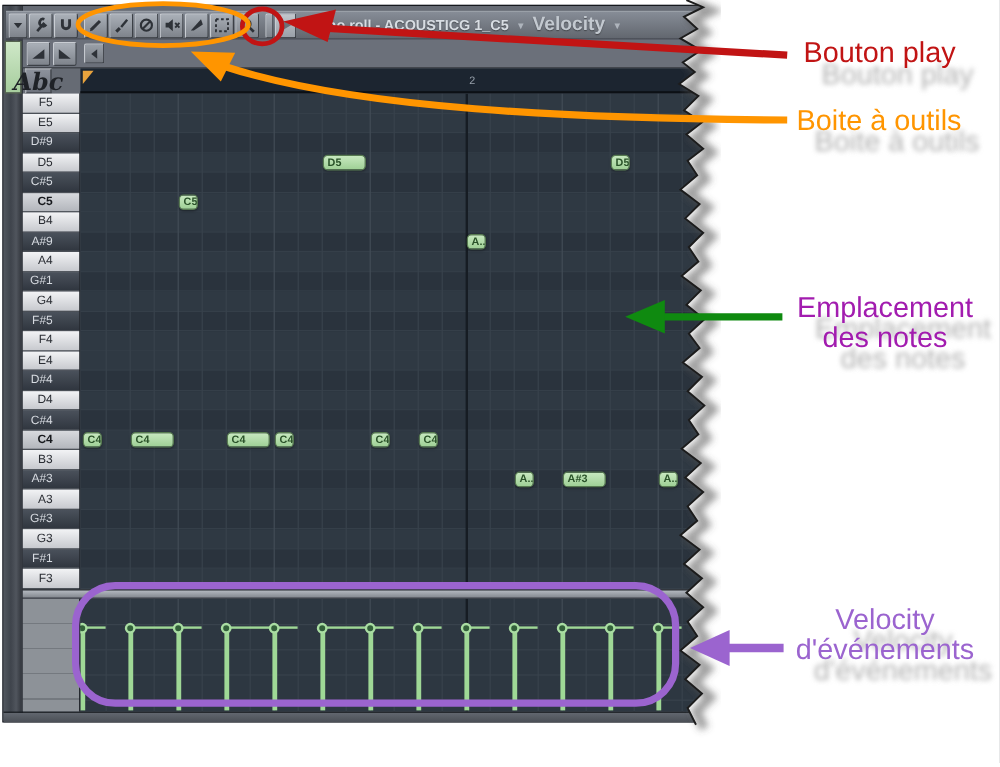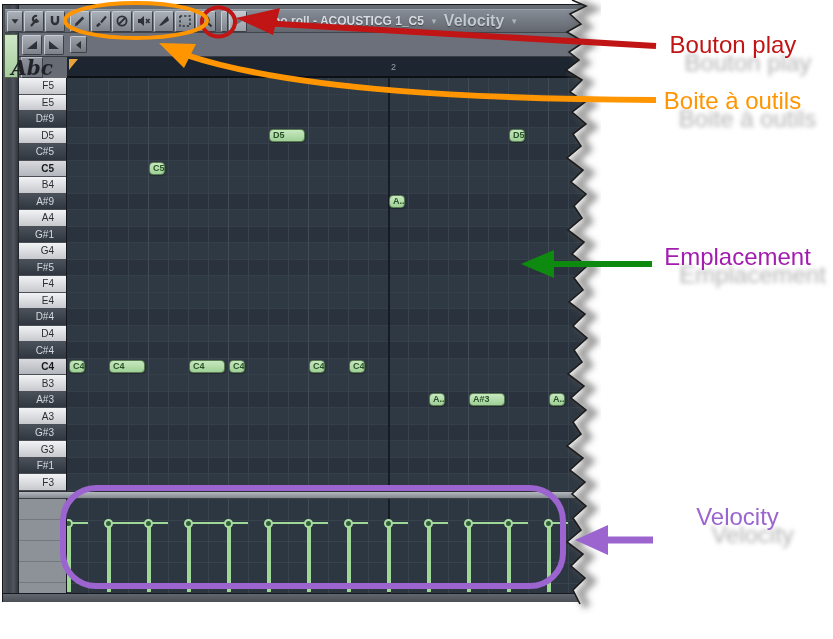--- a/index.html
+++ b/index.html
@@ -50,21 +50,21 @@
              color:#1f2227; font-family:"DejaVu Serif", serif; font-style:italic; font-weight:bold;
              font-size:20px; display:flex; align-items:center; justify-content:center; }
   #timeline { position:absolute; left:64px; top:52px; right:0; height:21px;
               background:#1c2530; border-bottom:2px solid #0c1015; }
   #play-marker { position:absolute; left:2px; top:2px; width:0; height:0;
                  border-top:11px solid #e8a33d; border-right:9px solid transparent; }
   #bar-label { position:absolute; left:324px; top:5px; color:#97a0aa; font-size:9px; }
 
   #keys { position:absolute; left:16px; top:73px; width:48px; height:413px;
           display:flex; flex-direction:column; border-right:1px solid #14181d; }
-  .key { flex:1; font-size:10px; text-align:right; padding-right:12px;
+  .key { flex:1; font-size:10px; text-align:right; padding-right:22px;
          display:flex; align-items:center; justify-content:flex-end;
          border-bottom:1px solid #4b5057; }
   .key.white { background:linear-gradient(180deg,#f2f3f5,#c7c9ce); color:#2a2d33; }
   .key.black { background:linear-gradient(180deg,#4a515b,#30363f); color:#d6dae0; }
   .key.c     { background:linear-gradient(180deg,#d8dade,#b3b6bc); color:#16181c; font-weight:bold; }
 
   #grid { position:absolute; left:64px; top:73px; width:522px; height:413px;
           background:#2d3741; overflow:hidden; }
   .grid-row { position:absolute; left:0; width:100%; border-bottom:1px solid #353f49; }
   .grid-row.dark { background:#2a333d; }
@@ -420,16 +420,18 @@
 </svg>
 
 <div class="callout" style="left: 648px; top: 32px; width: 170px; color: rgb(193, 20, 20);">
   <span>Bouton play</span>
 </div>
 <div class="callout" style="left: 645px; top: 88px; width: 175px; color: rgb(255, 149, 0);">
   <span>Boite à outils</span>
 </div>
 <div class="callout" style="left: 645px; top: 244px; width: 185px; color: #a21caf;">
   <span>Emplacement</span><br>
+  <span>des notes</span>
 </div>
 <div class="callout" style="left: 640px; top: 504px; width: 195px; color: rgb(155, 100, 207);">
   <span>Velocity</span><br>
+  <span>d'événements</span>
 </div>
 
 </body></html>

